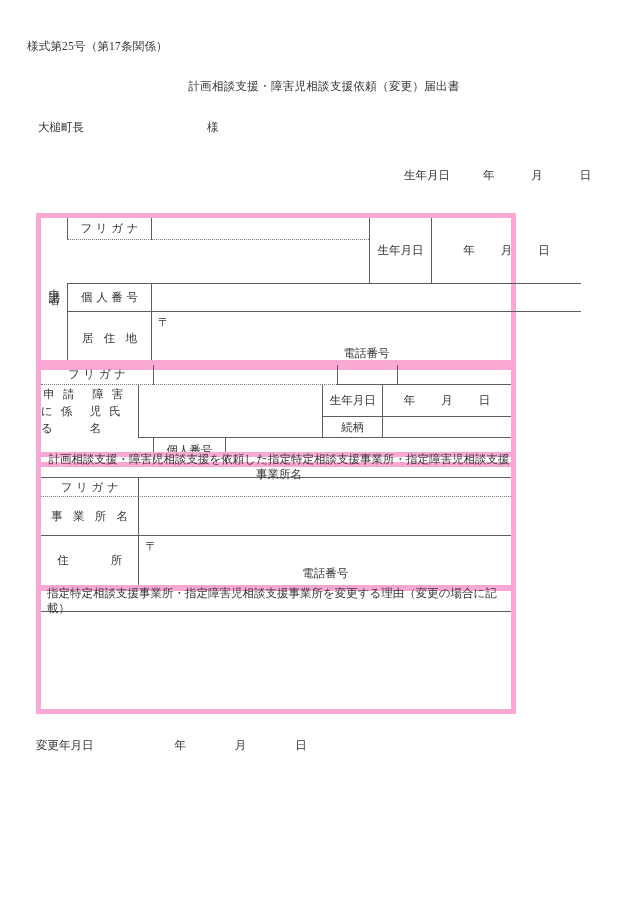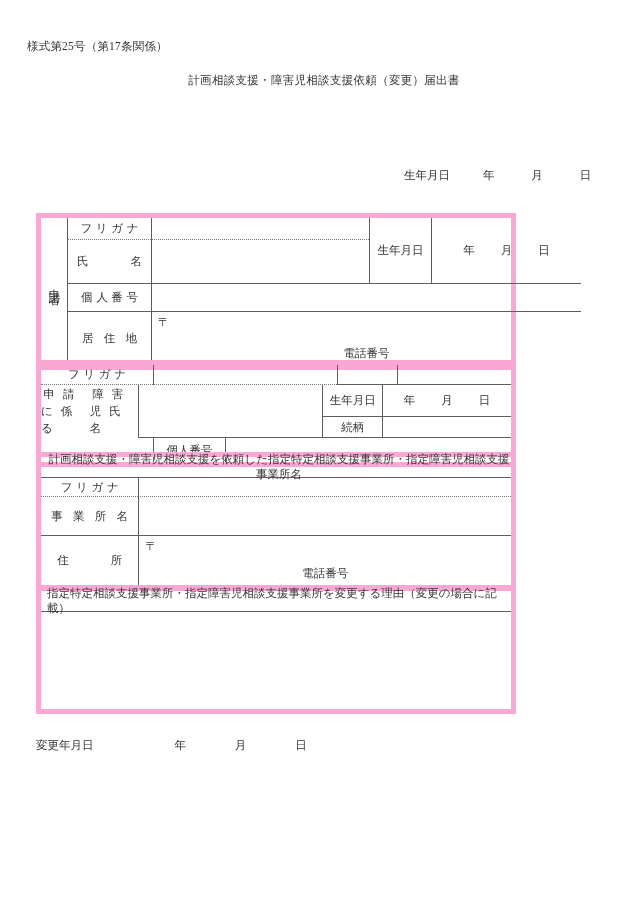--- a/index.html
+++ b/index.html
@@ -28,21 +28,21 @@
     position: absolute;
     left: 27px;
     top: 39px;
     font-size: 11.5px;
     letter-spacing: 0.2px;
     white-space: nowrap;
   }
   .doc-title {
     position: absolute;
     left: 0;
-    top: 73px;
+    top: 79px;
     width: 630px;
     text-align: center;
     font-size: 11.5px;
     letter-spacing: 0.3px;
     white-space: nowrap;
     padding-left: 18px;
     box-sizing: border-box;
   }
   .addressee-row {
     position: absolute;
@@ -176,20 +176,24 @@
 </style>
 </head>
 <body>
 
 <div class="page">
 
   <div class="form-no">様式第25号（第17条関係）</div>
 
   <div class="doc-title">計画相談支援・障害児相談支援依頼（変更）届出書</div>
 
+  <div class="addressee-row">
+    <span>大槌町長</span>
+    <span class="sama">様</span>
+  </div>
 
 
   <div class="filing-date">
     <span class="lbl">生年月日</span>
     <span class="u">年</span>
     <span class="u2">月</span>
     <span>日</span>
   </div>
 
   <div class="tbl" id="tbl-applicant">
@@ -198,24 +202,20 @@
 
       <div class="c t1-side vert" style="height:130px;">申請者</div>
 
       <div style="width:516px;">
 
         <div class="r">
           <div style="width:302px;">
             <div class="r">
               <div class="c t1-label bl bb-dot spread" style="height:22px;">フリガナ</div>
               <div class="c t1-value bl bb-dot" style="height:22px;"></div>
-            </div>
-            <div class="r">
-              <div class="c t1-label bl spread-wide" style="height:43px;">氏　　名</div>
-              <div class="c t1-value bl" style="height:43px;"></div>
             </div>
           </div>
 
           <div class="c t1-dob-l bl ctr" style="height:65px;">生年月日</div>
 
           <div class="c t1-dob-v bl ctr" style="height:65px;flex:1;">
             <span class="ymd">
               <span>年</span>
               <span>月</span>
               <span>日</span>

